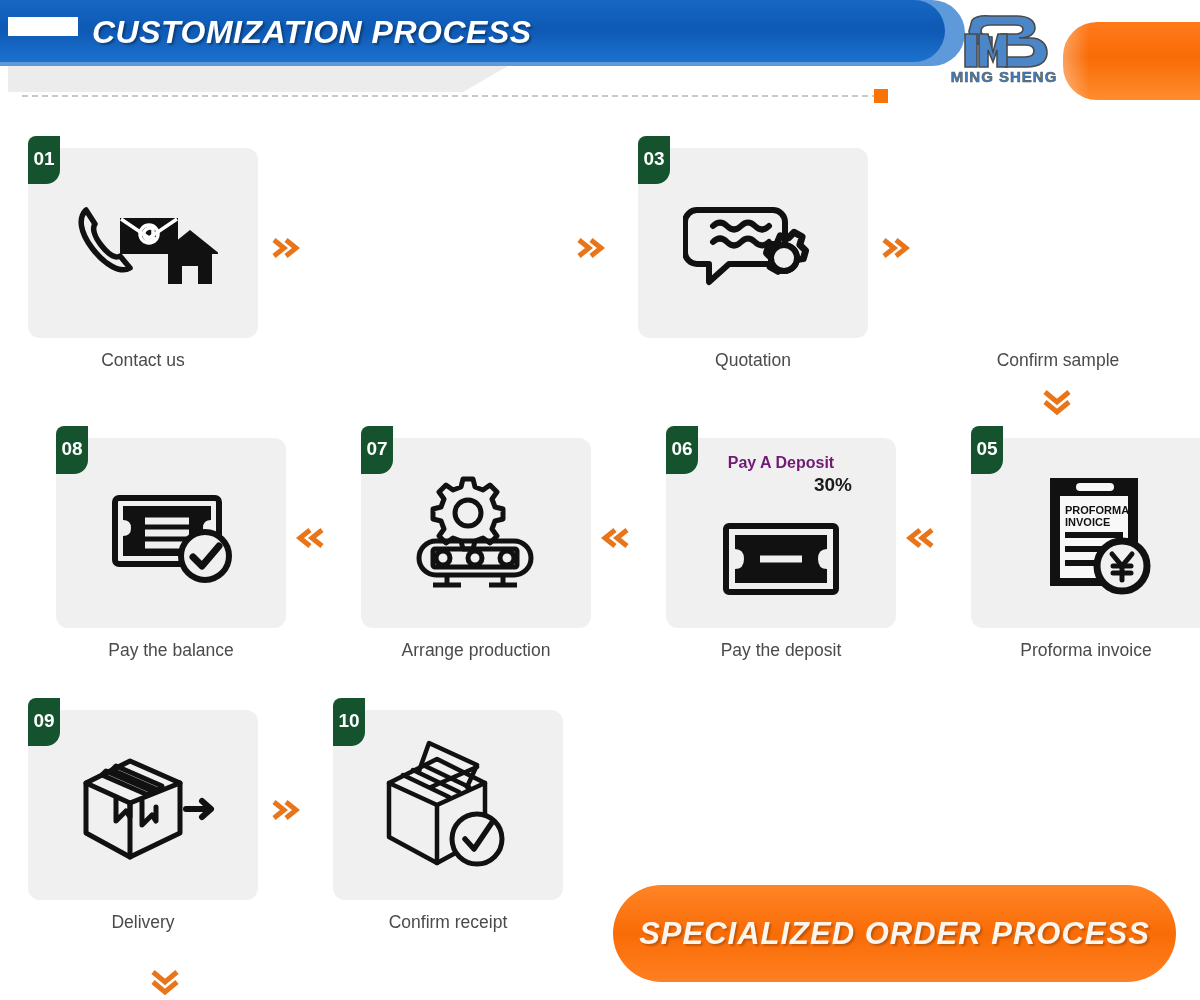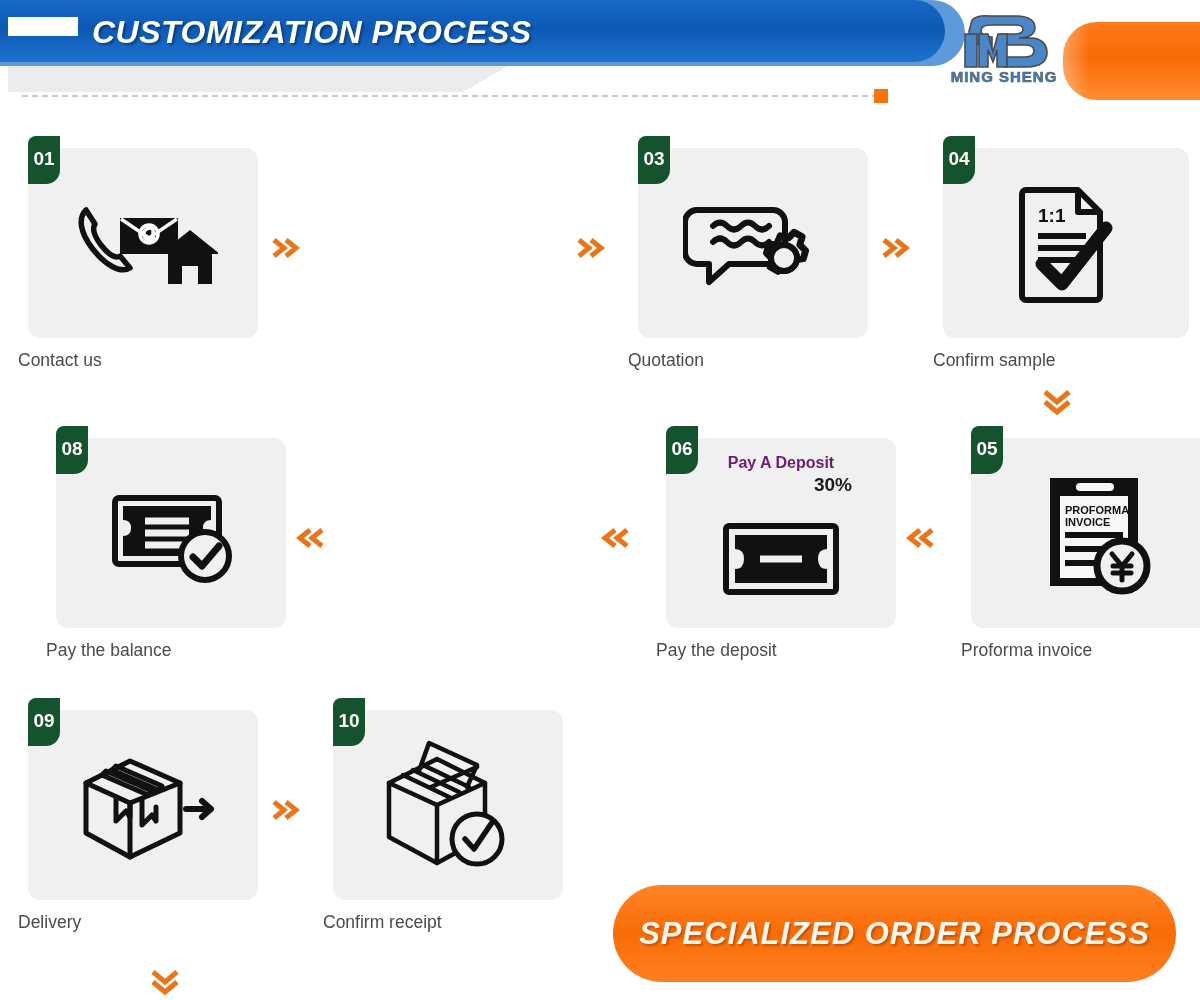--- a/index.html
+++ b/index.html
@@ -96,21 +96,21 @@
   }
 
   .icon-wrap {
     position:absolute; left:0; top:0; width:100%; height:100%;
     display:flex; align-items:center; justify-content:center;
   }
   .icon-wrap svg { display:block; }
 
   .caption {
     position:absolute; left:0; top:222px; width:250px;
-    font-size:17.5px; color:#4a4a4a;
+    text-align:center; font-size:17.5px; color:#4a4a4a;
     white-space:nowrap;
   }
 
   .chev-r {
     position:absolute; top:100px; width:44px; height:40px;
     display:flex; align-items:center; justify-content:center;
   }
   .chev-r.a1 { left:262px; } .chev-r.a2 { left:567px; } .chev-r.a3 { left:872px; }
 
   .chev-l { position:absolute; top:100px; width:44px; height:40px;
@@ -258,36 +258,20 @@
       <div class="chev-r a3">
         <svg viewBox="0 0 34 30" width="34" height="30">
             <g fill="none" stroke="#e8751a" stroke-width="5">
           <path d="M7 7 L17 15 L7 23"></path>
               <path d="M19 7 L29 15 L19 23"></path>
             </g>
           </svg>
       </div>
 
       <div class="cell c4">
-        <div class="card wide">
-          <div class="badge">04</div>
-          <div class="icon-wrap">
-            <svg viewBox="0 0 120 130" width="120" height="130">
-              <g fill="none" stroke="#111" stroke-width="6" stroke-linejoin="round">
-                <path d="M20 12 h52 l22 22 v84 a4 4 0 0 1 -4 4 h-70 a4 4 0 0 1 -4 -4 v-102 a4 4 0 0 1 4 -4 z"></path>
-                <path d="M72 12 v22 h22"></path>
-                <path d="M32 58 h48 M32 70 h48 M32 82 h48"></path>
-              </g>
-              <text x="32" y="44" font-family="Liberation Sans, sans-serif" font-size="19" font-weight="bold" fill="#111">1:1</text>
-              <g fill="none" stroke="#111" stroke-width="13" stroke-linecap="round" stroke-linejoin="round">
-                <path d="M36 86 L56 106 L100 50"></path>
-              </g>
-            </svg>
-          </div>
-        </div>
         <div class="caption">Confirm sample</div>
       </div>
 
       <div class="chev-d d1">
         <svg viewBox="0 0 34 30" width="34" height="30">
             <g fill="none" stroke="#e8751a" stroke-width="5">
           <path d="M5 6 L17 16 L29 6"></path>
               <path d="M5 16 L17 26 L29 16"></path>
             </g>
           </svg>
@@ -317,20 +301,43 @@
       </div>
       <div class="chev-l b1">
         <svg viewBox="0 0 34 30" width="34" height="30">
             <g fill="none" stroke="#e8751a" stroke-width="5">
           <path d="M27 7 L17 15 L27 23"></path>
               <path d="M15 7 L5 15 L15 23"></path>
             </g>
           </svg>
       </div>
 
+      <div class="cell c2">
+        <div class="card">
+          <div class="badge">07</div>
+          <div class="icon-wrap">
+            <svg viewBox="0 0 150 120" width="150" height="120">
+              <g fill="none" stroke="#111" stroke-width="5" stroke-linejoin="round">
+                <path d="M62 6 h10 l2 8 l8 3 l7 -5 l7 7 l-5 7 l3 8 l8 2 v10 l-8 2 l-3 8 l5 7 l-7 7
+                         l-7 -5 l-8 3 l-2 8 h-10 l-2 -8 l-8 -3 l-7 5 l-7 -7 l5 -7 l-3 -8 l-8 -2 v-10
+                         l8 -2 l3 -8 l-5 -7 l7 -7 l7 5 l8 -3 z"></path>
+                <circle cx="67" cy="40" r="13"></circle>
+                <rect x="18" y="68" width="112" height="34" rx="17"></rect>
+                <rect x="32" y="76" width="84" height="18" rx="2"></rect>
+                <circle cx="42" cy="85" r="7"></circle>
+                <circle cx="74" cy="85" r="7"></circle>
+                <circle cx="106" cy="85" r="7"></circle>
+                <path d="M46 102 v8 M102 102 v8"></path>
+                <path d="M32 112 h28 M88 112 h28"></path>
+              </g>
+            </svg>
+          </div>
+        </div>
+        <div class="caption">Arrange production</div>
+      </div>
       <div class="chev-l b2">
         <svg viewBox="0 0 34 30" width="34" height="30">
             <g fill="none" stroke="#e8751a" stroke-width="5">
           <path d="M27 7 L17 15 L27 23"></path>
               <path d="M15 7 L5 15 L15 23"></path>
             </g>
           </svg>
       </div>
 
       <div class="cell c3">

